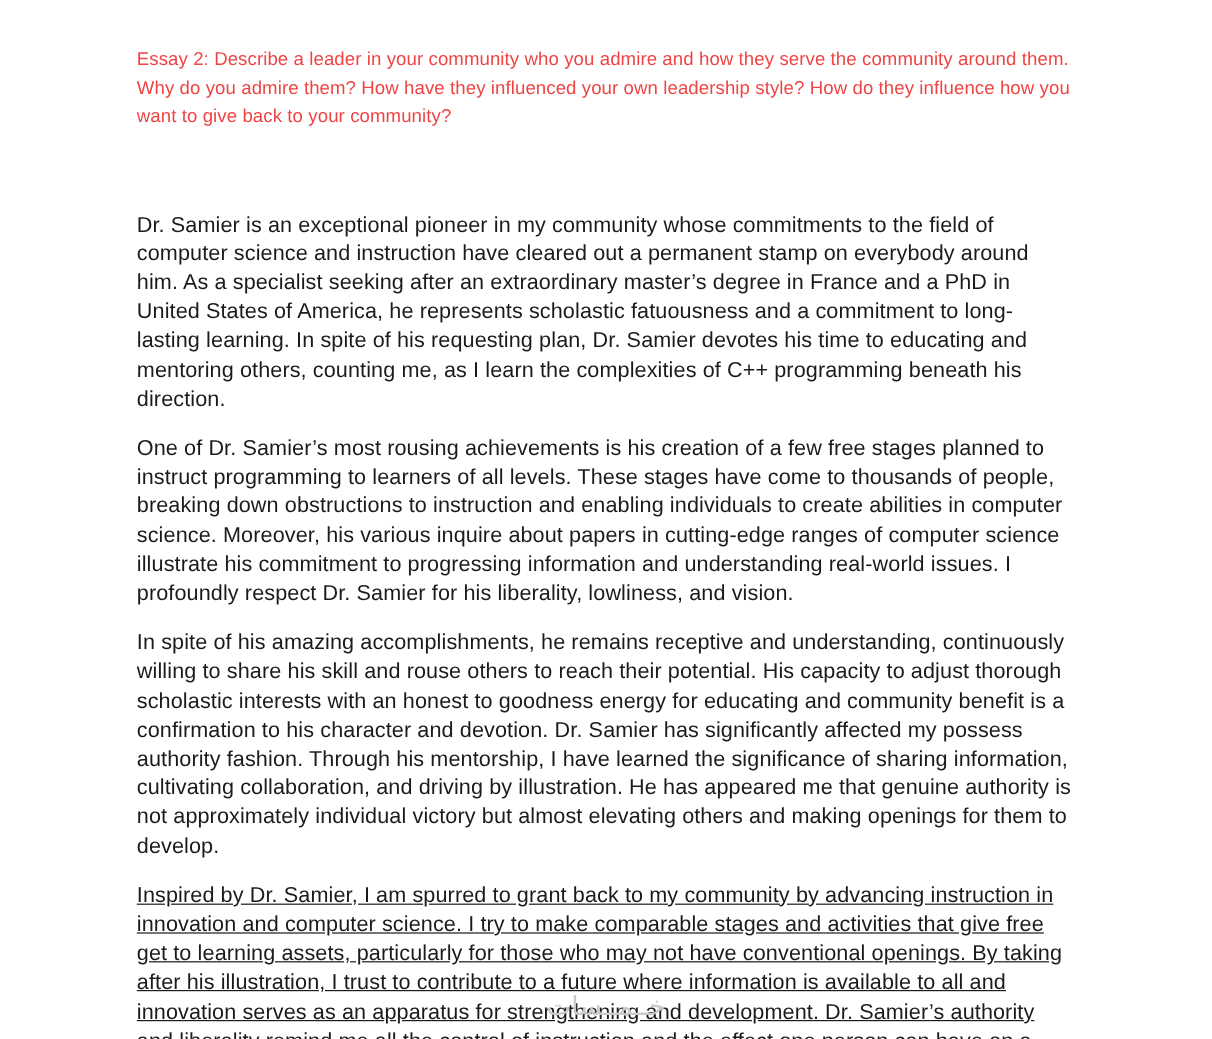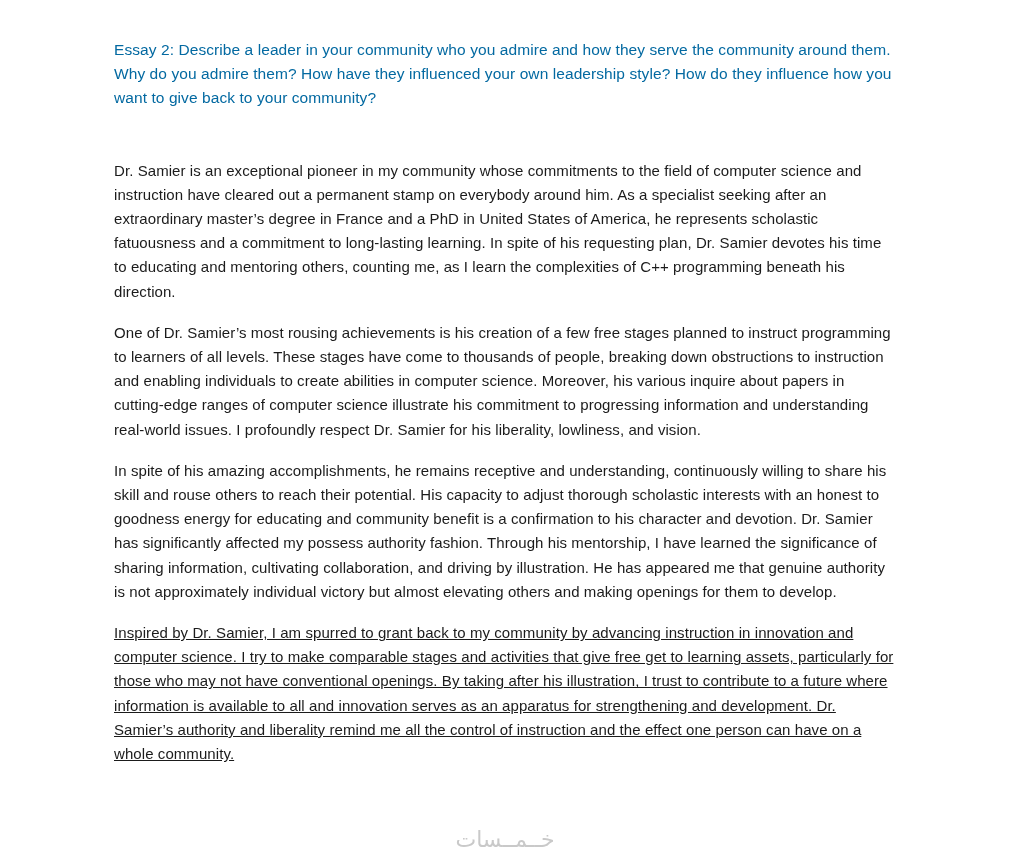--- a/index.html
+++ b/index.html
@@ -23,30 +23,30 @@
   }
   .content {
     position: absolute;
     left: 114px;
     top: 38px;
     width: 782px;
   }
   .prompt {
     font-size: 15.5px;
     line-height: 24.2px;
-    color: #0369a1;
+    color: #ef4444;
     margin: 0;
     letter-spacing: 0.005em;
   }
   .spacer {
     height: 48px;
   }
   .essay p {
-    margin: 0 0 17px 0;
-    font-size: 15px;
+    margin: 16px 0 17px 0;
+    font-size: 18px;
     line-height: 24.2px;
     color: #1b1b1b;
     letter-spacing: 0.005em;
   }
   .essay p:last-child {
     margin-bottom: 0;
     text-decoration: underline;
   }
   .watermark {
     position: absolute;

